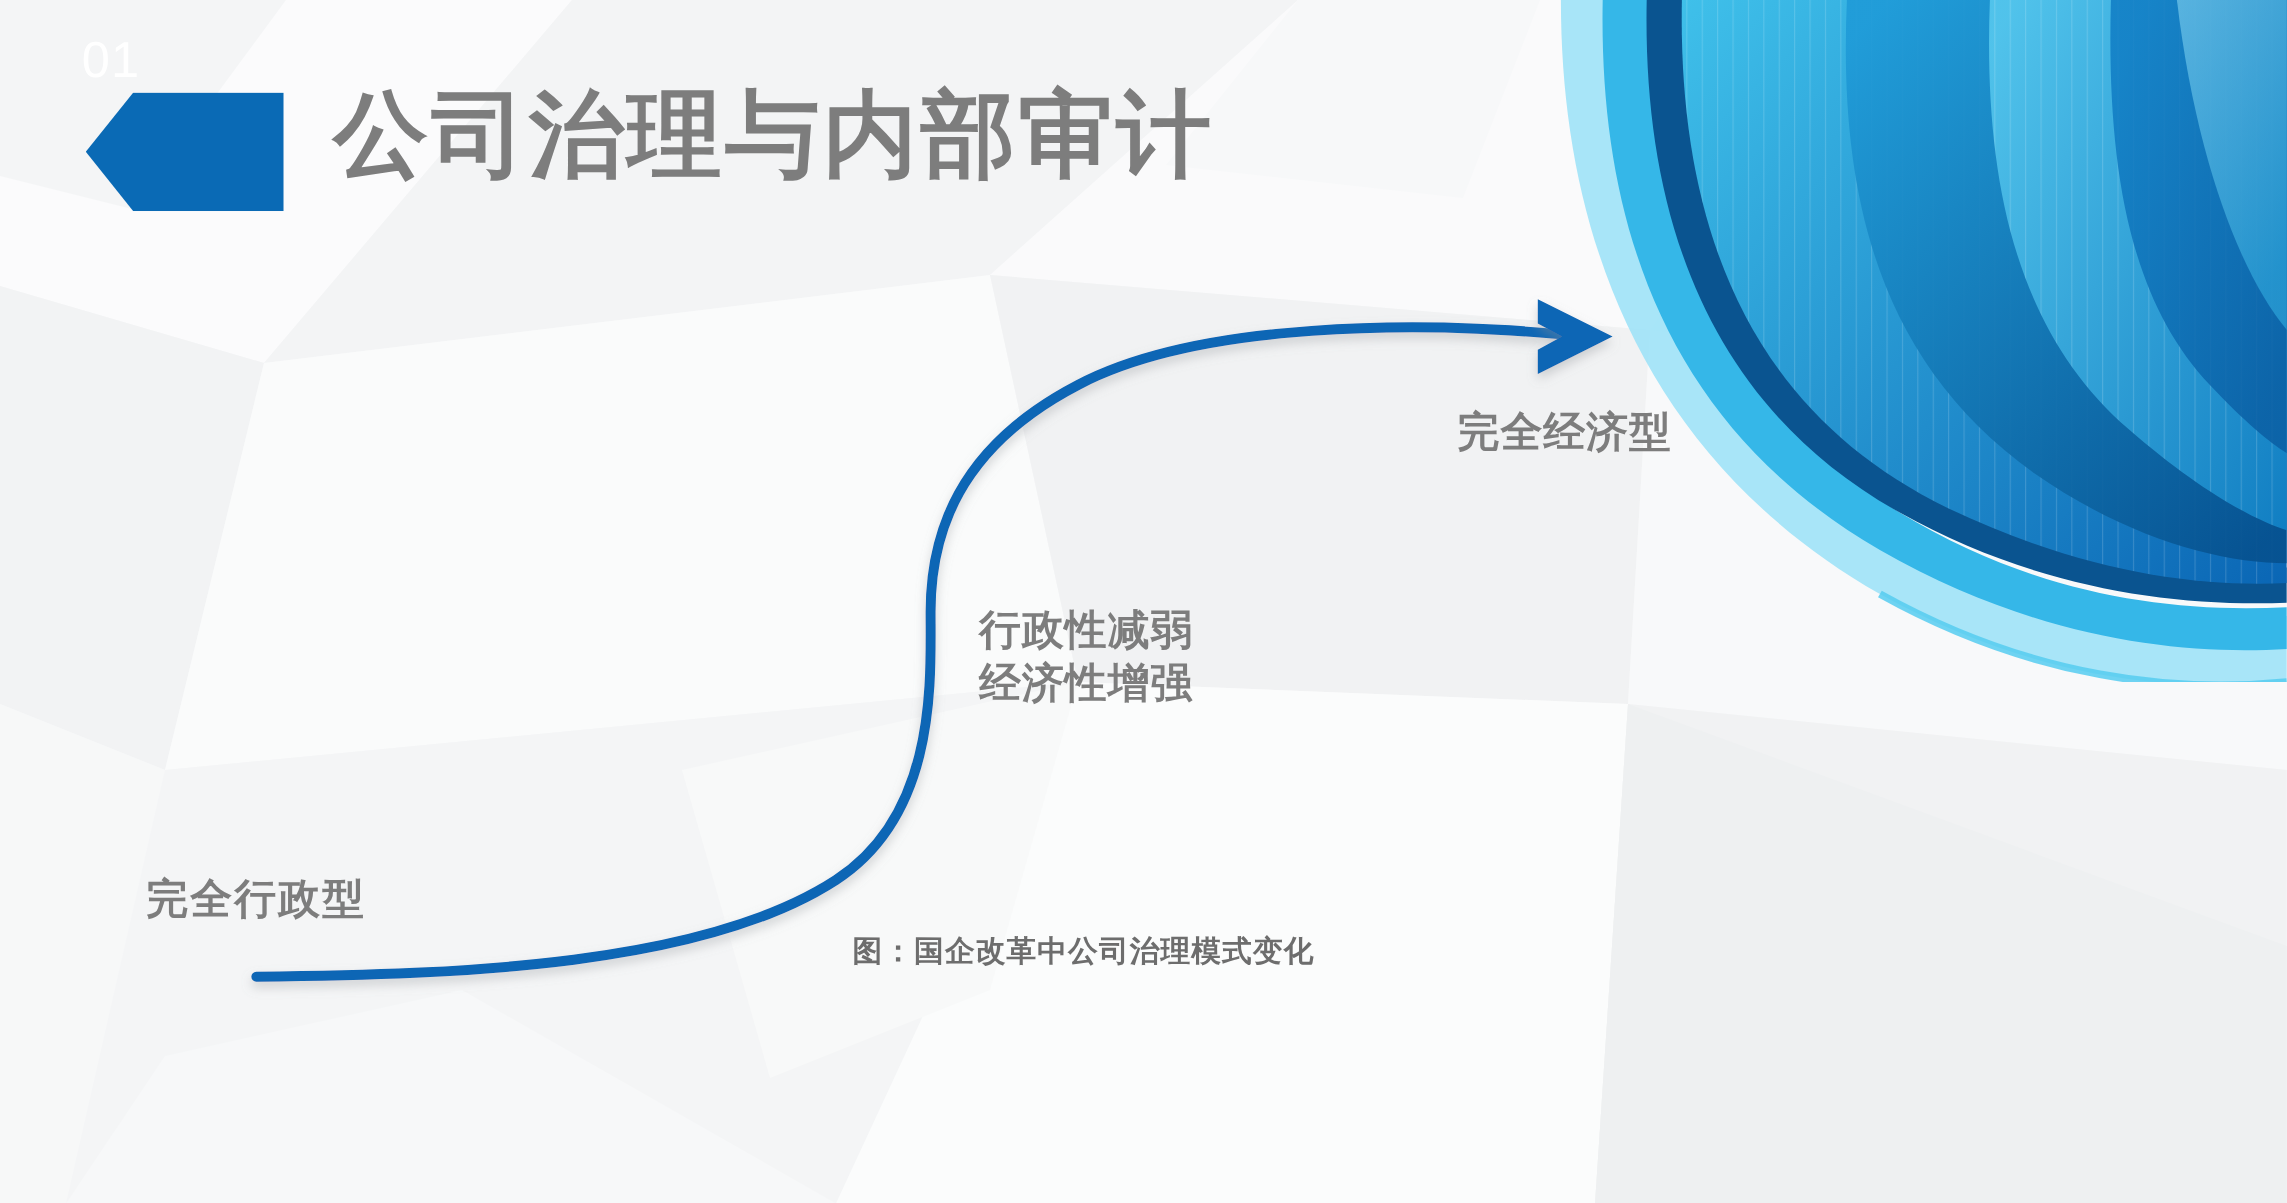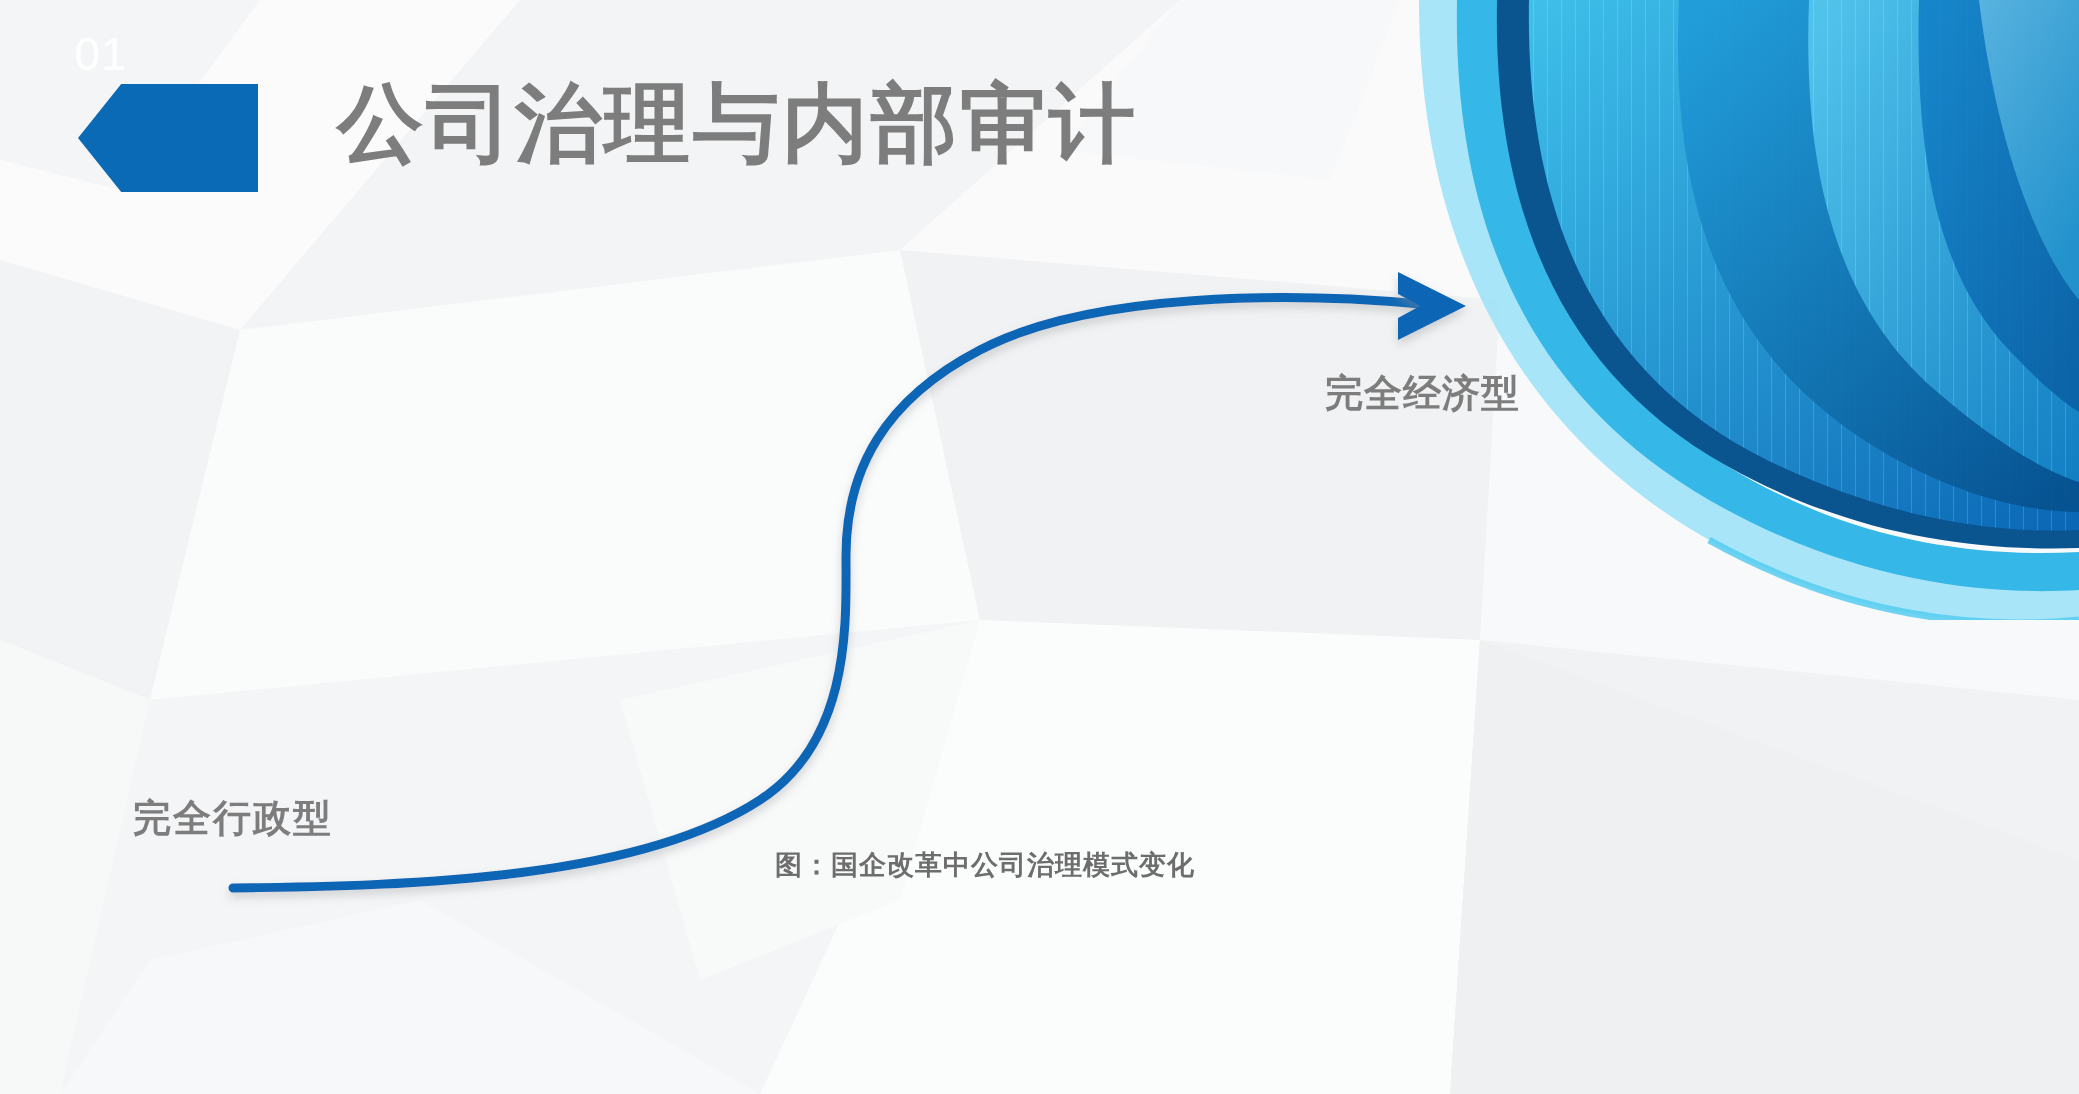--- a/index.html
+++ b/index.html
@@ -83,21 +83,20 @@
     position: absolute;
     left: 303px;
     top: 72px;
     font-size: 86px;
     font-weight: 700;
     color: #7d7d7d;
     letter-spacing: 3px;
     line-height: 1.2;
     white-space: nowrap;
     font-family: "Liberation Sans", "DejaVu Sans", sans-serif;
-    margin-left: 34px;
   }
 
   
   .chart {
     position: absolute;
     inset: 0;
     z-index: 4;
   }
   .chart-svg {
     position: absolute;
@@ -242,19 +241,23 @@
                C420,886 640,878 760,800
                C852,740 846,620 846,556
                C846,470 884,400 980,350
                C1090,292 1290,292 1420,304" fill="none" stroke="#0a66b5" stroke-width="9" stroke-linecap="round" filter="url(#softShadow)"></path>
 
       <path d="M1398,272 L1466,306 L1398,340 L1398,318 L1420,306 L1398,294 Z" fill="#0a66b5" filter="url(#softShadow)"></path>
     </svg>
 
     <div class="ann ann-start">完全行政型</div>
 
+    <div class="ann ann-mid">
+      <div>行政性减弱</div>
+      <div>经济性增强</div>
+    </div>
 
     <div class="ann ann-end">完全经济型</div>
 
     <div class="caption">图：国企改革中公司治理模式变化</div>
   </div>
 
 </div>
 
 </body></html>

